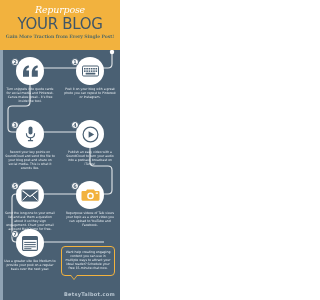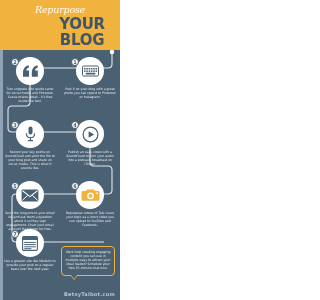--- a/index.html
+++ b/index.html
@@ -21,27 +21,26 @@
   .hdr-script {
     font-family:"DejaVu Serif", serif;
     font-style:italic;
     font-size:9.5px;
     color:#ffffff;
     line-height:10px;
     letter-spacing:-0.2px;
   }
   .hdr-main {
     font-family:"DejaVu Sans", sans-serif;
-    font-weight:bold;
+    font-weight:normal;
     font-size:15px;
     line-height:16px;
     color:#3f5668;
     letter-spacing:-0.3px;
     margin-top:1px;
-    margin-left:44px;
   }
   .hdr-sub {
     font-family:"DejaVu Serif", serif;
     font-weight:bold;
     font-size:4.6px;
     line-height:6px;
     color:#5d6f62;
     margin-top:2px;
     letter-spacing:-0.1px;
   }

